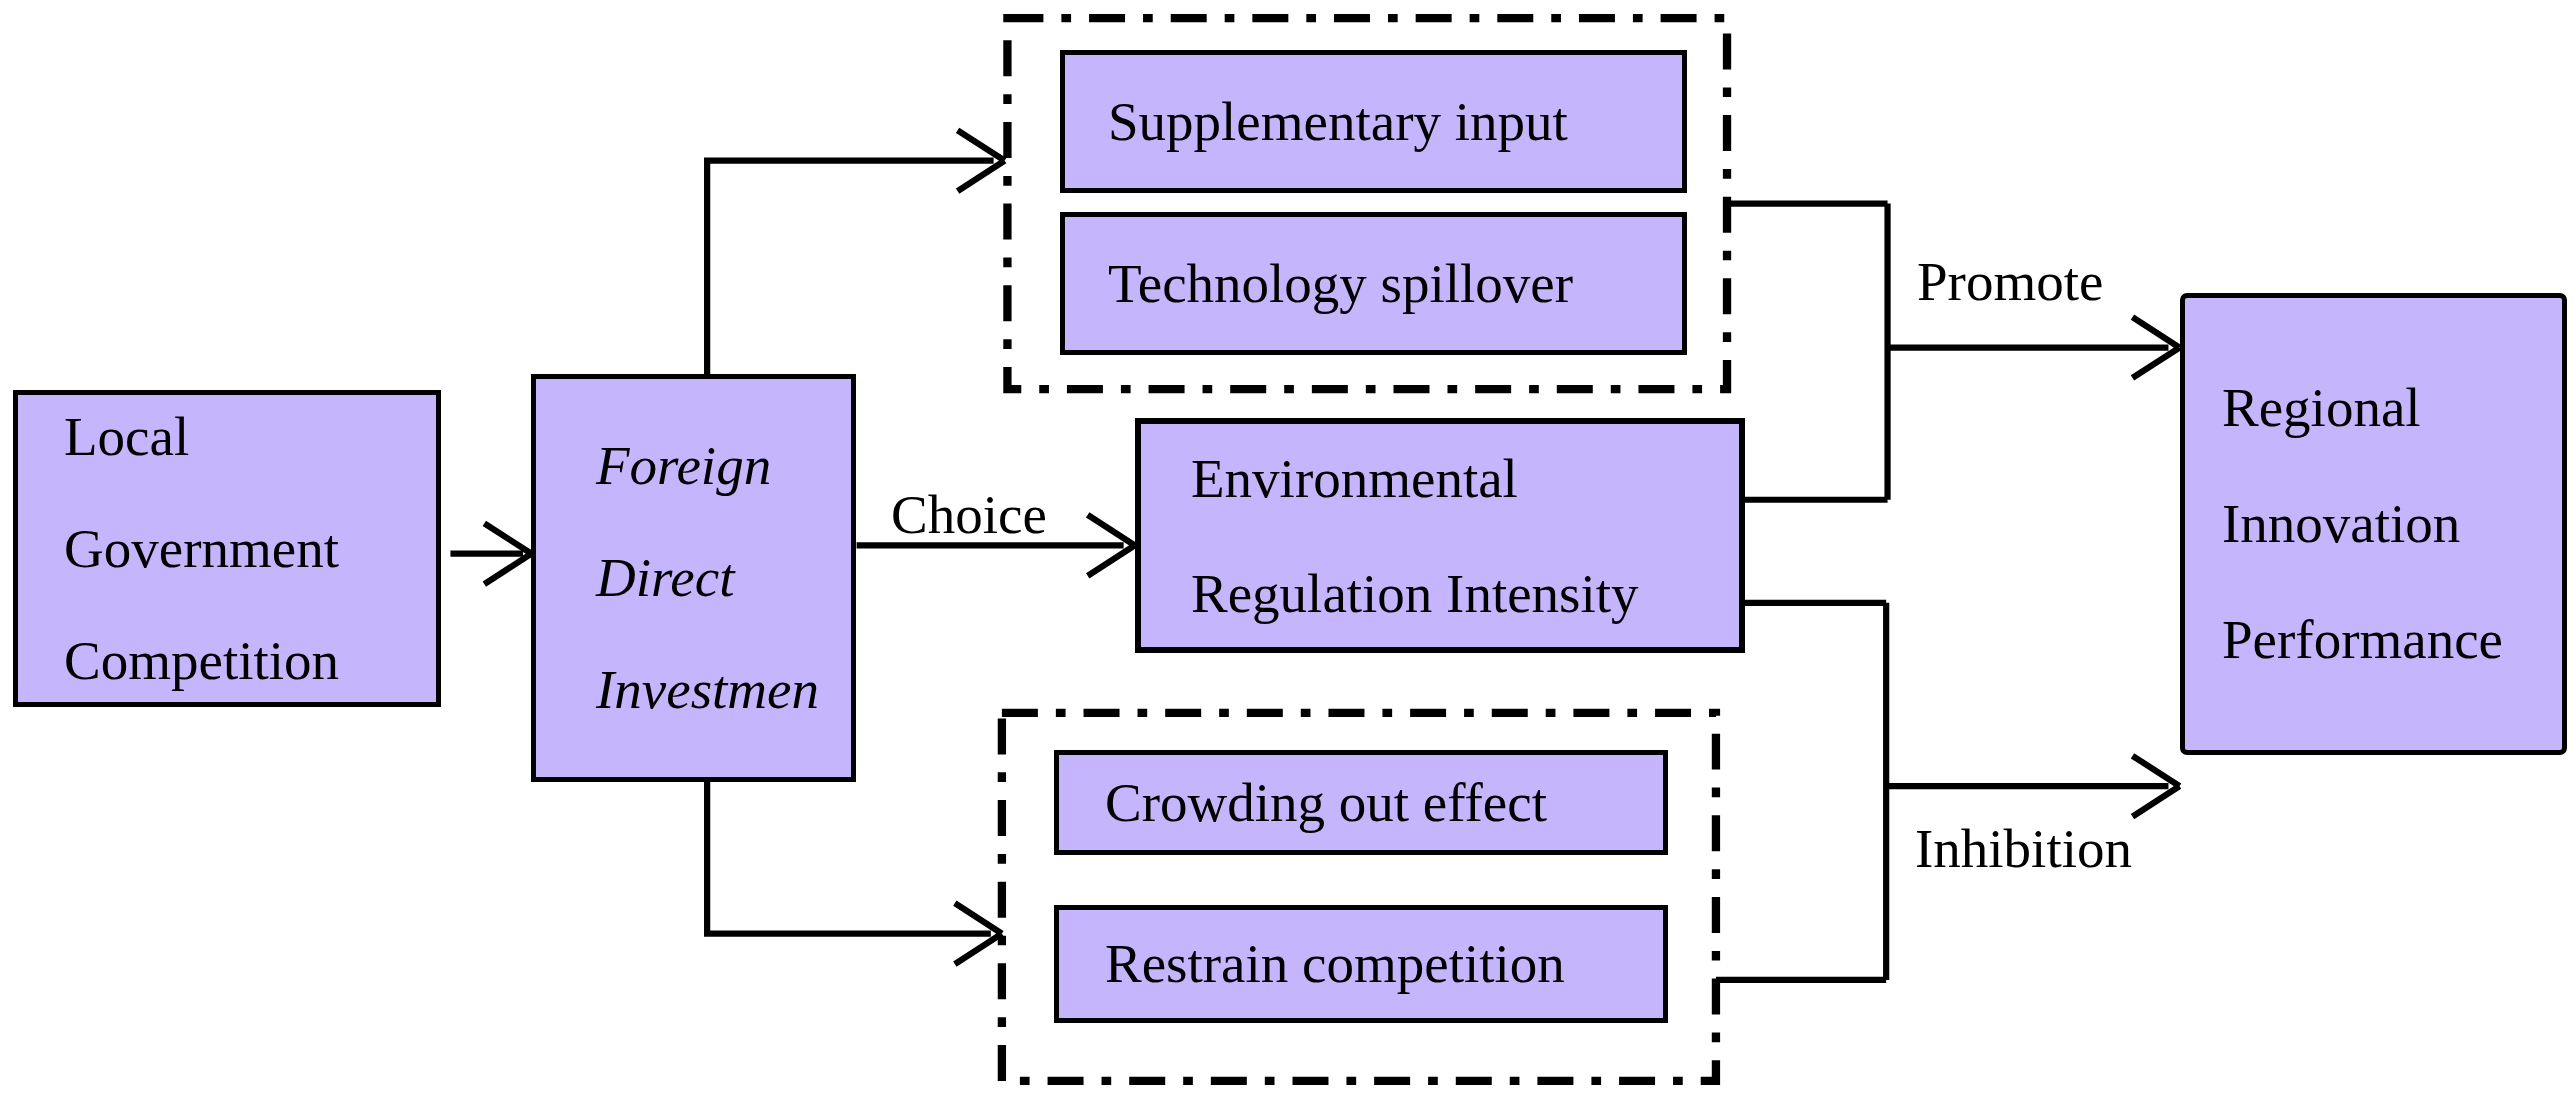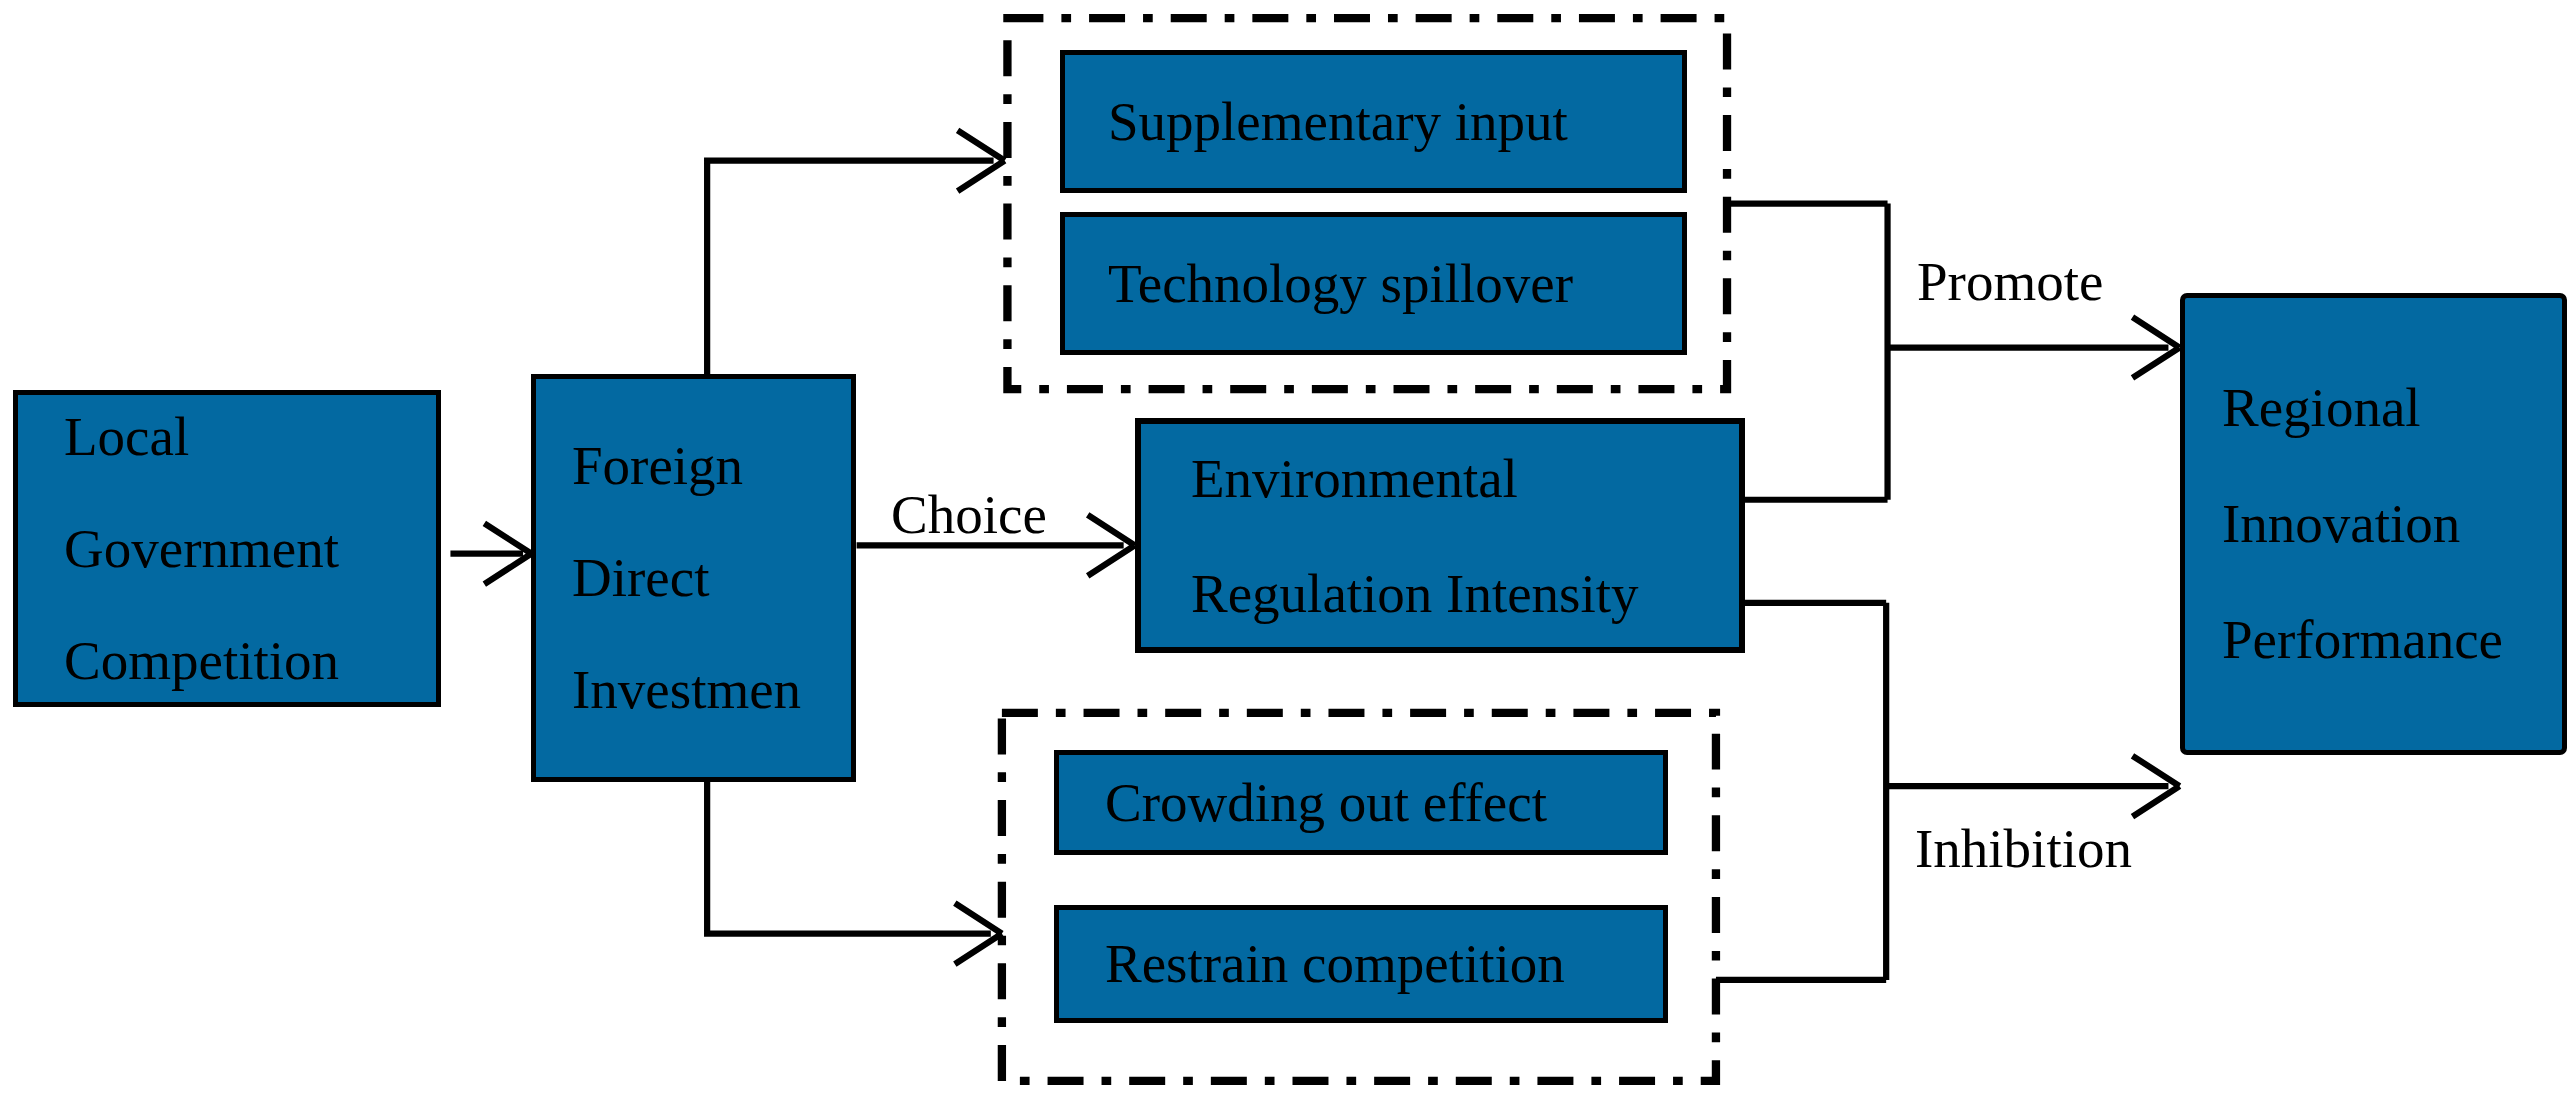--- a/index.html
+++ b/index.html
@@ -19,40 +19,40 @@
   svg.overlay {
     position: absolute;
     left: 0;
     top: 0;
     width: 2576px;
     height: 1095px;
   }
   .box {
     position: absolute;
     border: 5.5px solid #000000;
-    background: #0369a1;
+    background: #c4b5fd;
     box-sizing: border-box;
     display: flex;
     flex-direction: column;
     justify-content: center;
   }
   .box .line {
     font-size: 55px;
     line-height: 112px;
     white-space: nowrap;
   }
   .edge-label {
     position: absolute;
     font-size: 55px;
     line-height: 62px;
     white-space: nowrap;
   }
   
   #box-lgc        { left: 13px;   top: 390px;  width: 428px;  height: 317px; padding-left: 46px; }
-  #box-fdi        { left: 531px;  top: 374px;  width: 325px;  height: 408px; padding-left: 36px; }
+  #box-fdi        { left: 531px;  top: 374px;  width: 325px;  height: 408px; padding-left: 60px; font-style: italic; }
   #box-supp       { left: 1060px; top: 50px;   width: 627px;  height: 143px; padding-left: 43px; }
   #box-tech       { left: 1060px; top: 212px;  width: 627px;  height: 143px; padding-left: 43px; }
   #box-env        { left: 1135px; top: 418px;  width: 610px;  height: 235px; padding-left: 50px; border-width: 6.2px; gap: 10px; }
   #box-env .line  { line-height: 105px; }
   #box-crowd      { left: 1054px; top: 750px; width: 614px;  height: 105px; padding-left: 46px; }
   #box-restrain   { left: 1054px; top: 905px; width: 614px;  height: 118px; padding-left: 46px; }
   #box-rip        { left: 2180px; top: 293px;  width: 387px;  height: 462px; padding-left: 37px; border-radius: 7px; }
   #box-rip .line  { line-height: 116px; }
   
   #label-choice     { left: 891px; top: 484px;  }

